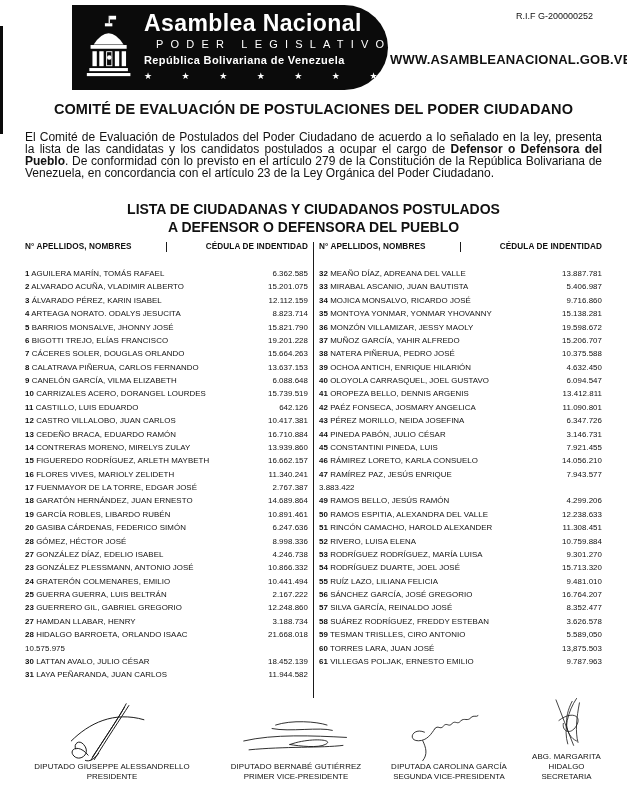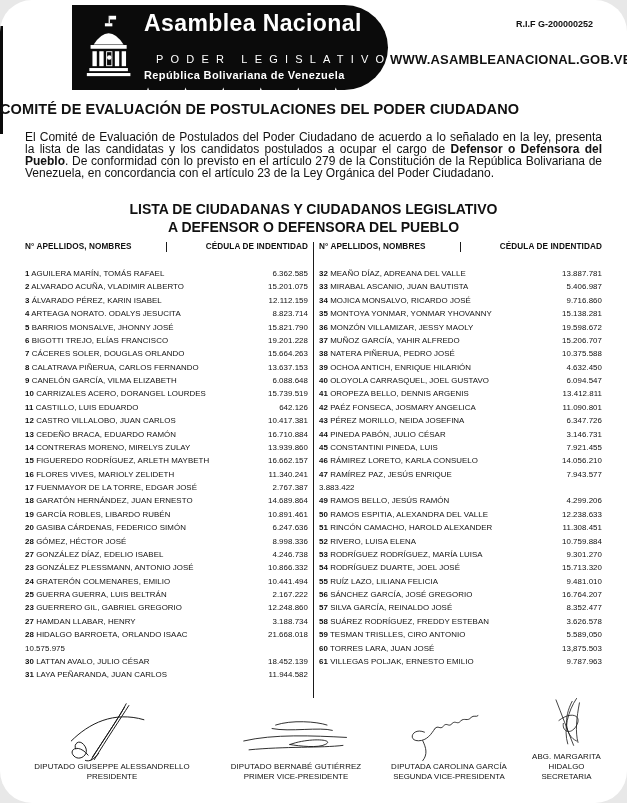--- a/index.html
+++ b/index.html
@@ -4,46 +4,45 @@
 <style>
   html,body{margin:0;padding:0;background:#e8e8e8;}
   .page{
     position:relative;
     width:627px;height:803px;
     margin:0 auto;
     background:#ffffff;
     font-family:"Liberation Sans", sans-serif;
     color:#111;
     overflow:hidden;
-    border-radius:32px;
   }
   
   .scan-artifact{position:absolute;left:0;top:26px;width:3px;height:108px;background:#0a0a0a;}
 
   
   .banner{
     position:absolute;left:72px;top:5px;width:316px;height:85px;
     background:#0b0b0b;
     border-top-right-radius:44px 43px;
     border-bottom-right-radius:44px 43px;
     display:flex;align-items:center;
   }
   .building{position:absolute;left:8px;top:5px;width:56px;height:75px;}
   .logo-text{position:absolute;left:72px;top:6px;width:230px;color:#fff;}
   .logo-title{font-size:23px;font-weight:bold;letter-spacing:.4px;line-height:25px;white-space:nowrap;}
-  .logo-sub{font-size:11px;letter-spacing:7.2px;line-height:15px;white-space:nowrap;margin-top:16px;padding-left:12px;}
+  .logo-sub{font-size:11px;letter-spacing:7.2px;line-height:15px;white-space:nowrap;margin-top:1px;padding-left:12px;}
   .logo-tag{font-size:11px;font-weight:bold;letter-spacing:.4px;line-height:14px;white-space:nowrap;margin-top:1px;}
   .logo-stars{font-size:9px;letter-spacing:13.5px;line-height:13px;white-space:nowrap;margin-top:3px;}
-  .rif{position:absolute;top:19px;right:34px;font-size:9px;font-weight:bold;}
+  .rif{position:absolute;top:11px;right:34px;font-size:9px;font-weight:normal;}
   .website{position:absolute;top:52px;left:390px;font-size:13px;font-weight:bold;letter-spacing:.2px;}
 
   
   .main-title{
     position:absolute;top:101px;left:0;width:627px;margin:0;
-    font-size:14.5px;font-weight:bold;letter-spacing:.1px;
+    text-align:center;font-size:14.5px;font-weight:bold;letter-spacing:.1px;
   }
   .intro{
     position:absolute;top:131px;left:25px;width:577px;margin:0;
     font-size:12px;line-height:12px;text-align:justify;
   }
   .list-title{
     position:absolute;top:201px;left:0;width:627px;
     text-align:center;font-size:14px;font-weight:bold;line-height:17.5px;
   }
 
@@ -107,21 +106,21 @@
       <div class="logo-tag">República Bolivariana de Venezuela</div>
       <div class="logo-stars">★ ★ ★ ★ ★ ★ ★ ★</div>
     </div>
   </div>
   <div class="rif">R.I.F G-200000252</div>
   <div class="website">WWW.ASAMBLEANACIONAL.GOB.VE</div>
 
   <h1 class="main-title">COMITÉ DE EVALUACIÓN DE POSTULACIONES DEL PODER CIUDADANO</h1>
   <p class="intro"><span>El Comité de Evaluación de Postulados del Poder Ciudadano de acuerdo a lo señalado en la ley, presenta la lista de las candidatas y los candidatos postulados a ocupar el cargo de </span><b>Defensor o Defensora del Pueblo</b><span>. De conformidad con lo previsto en el artículo 279 de la Constitución de la República Bolivariana de Venezuela, en concordancia con el artículo 23 de la Ley Orgánica del Poder Ciudadano.</span></p>
   <div class="list-title">
-    <div>LISTA DE CIUDADANAS Y CIUDADANOS LEGISLATIVO</div>
+    <div>LISTA DE CIUDADANAS Y CIUDADANOS POSTULADOS</div>
     <div>A DEFENSOR O DEFENSORA DEL PUEBLO</div>
   </div>
 
   <div class="table">
     <div class="divider"></div>
     <div class="half left">
       <div class="thead">
         <span class="h1">N° APELLIDOS, NOMBRES</span>
         <span class="hsep"></span>
         <span class="h2">CÉDULA DE INDENTIDAD</span>

